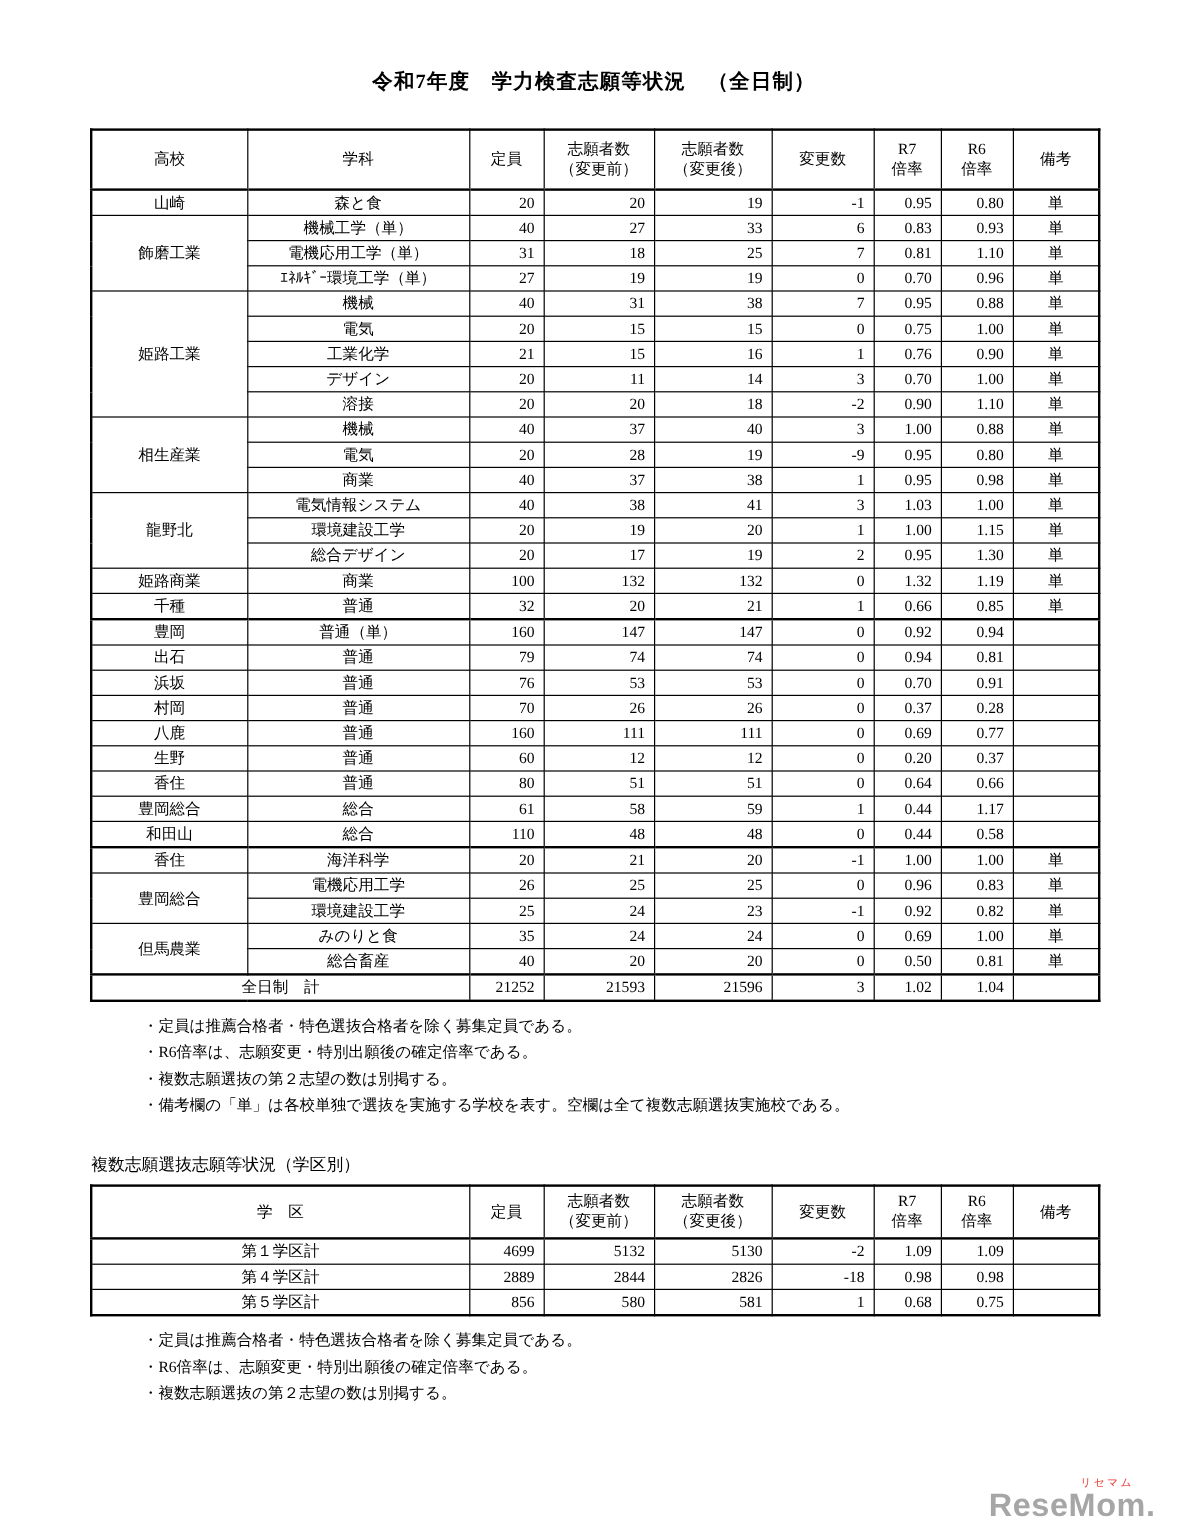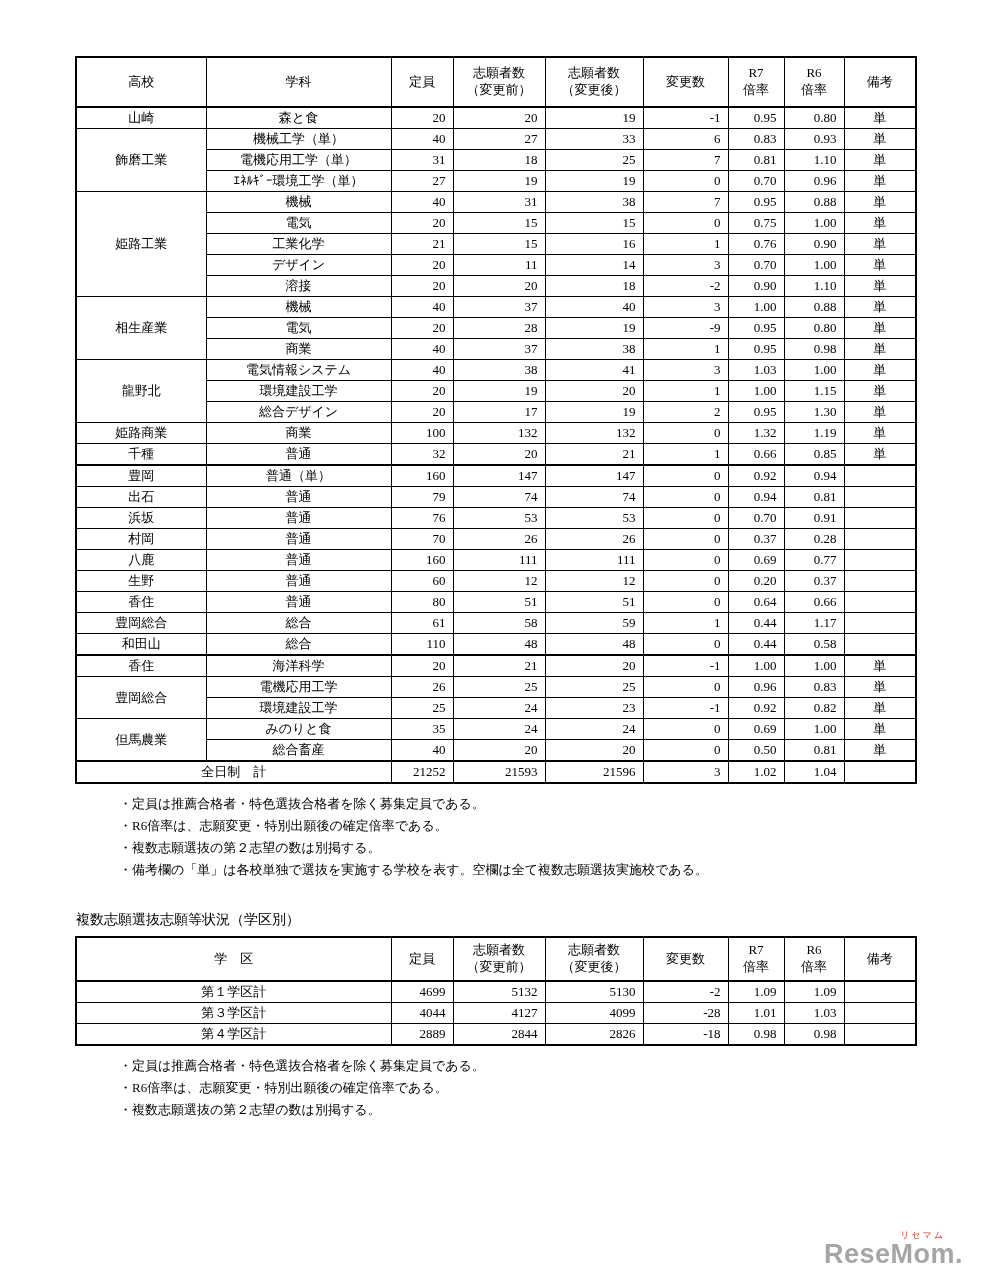--- a/index.html
+++ b/index.html
@@ -61,20 +61,21 @@
     color: #a6a6a6; font-size: 27px; font-weight: 700;
     letter-spacing: 0.5px;
     text-align: right;
   }
 </style>
 </head>
 <body>
 
 <div class="content">
 
+  <h1 class="title">令和7年度　学力検査志願等状況　（全日制）</h1>
 
   <table id="main-table">
     <colgroup>
         <col style="width: 130px;">
         <col style="width: 185px;">
         <col style="width: 62px;">
         <col style="width: 92px;">
         <col style="width: 98px;">
         <col style="width: 85px;">
         <col style="width: 56px;">
@@ -482,39 +483,39 @@
           <td class="c-school">第１学区計</td>
           <td class="c-num">4699</td>
           <td class="c-num">5132</td>
           <td class="c-num">5130</td>
           <td class="c-num">-2</td>
           <td class="c-num">1.09</td>
           <td class="c-num">1.09</td>
           <td class="c-note"></td>
         </tr>
         <tr>
-          <td class="c-school">第３学区計</td>
-          <td class="c-num">4044</td>
-          <td class="c-num">4127</td>
-          <td class="c-num">4099</td>
-          <td class="c-num">-28</td>
-          <td class="c-num">1.01</td>
-          <td class="c-num">1.03</td>
-          <td class="c-note"></td>
-        </tr>
-        <tr>
           <td class="c-school">第４学区計</td>
           <td class="c-num">2889</td>
           <td class="c-num">2844</td>
           <td class="c-num">2826</td>
           <td class="c-num">-18</td>
           <td class="c-num">0.98</td>
           <td class="c-num">0.98</td>
           <td class="c-note"></td>
         </tr>
+        <tr>
+          <td class="c-school">第５学区計</td>
+          <td class="c-num">856</td>
+          <td class="c-num">580</td>
+          <td class="c-num">581</td>
+          <td class="c-num">1</td>
+          <td class="c-num">0.68</td>
+          <td class="c-num">0.75</td>
+          <td class="c-note"></td>
+        </tr>
       </tbody>
   </table>
 
   <div class="notes" id="notes2">
       <div class="note-line">・定員は推薦合格者・特色選抜合格者を除く募集定員である。</div>
       <div class="note-line">・R6倍率は、志願変更・特別出願後の確定倍率である。</div>
       <div class="note-line">・複数志願選抜の第２志望の数は別掲する。</div>
     </div>
 
 </div>

